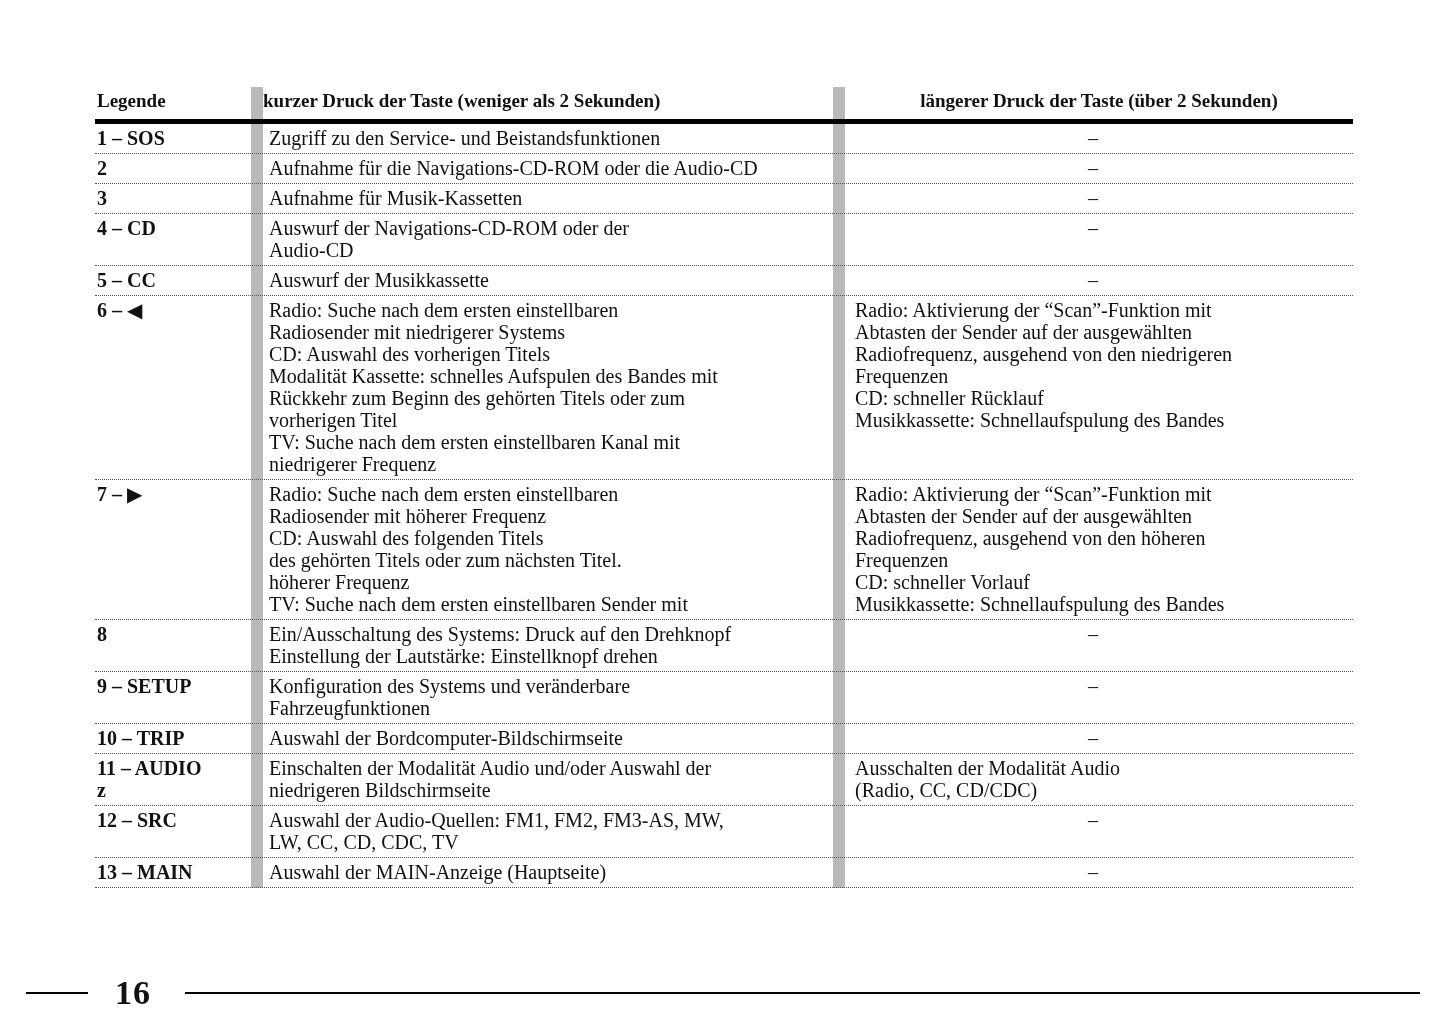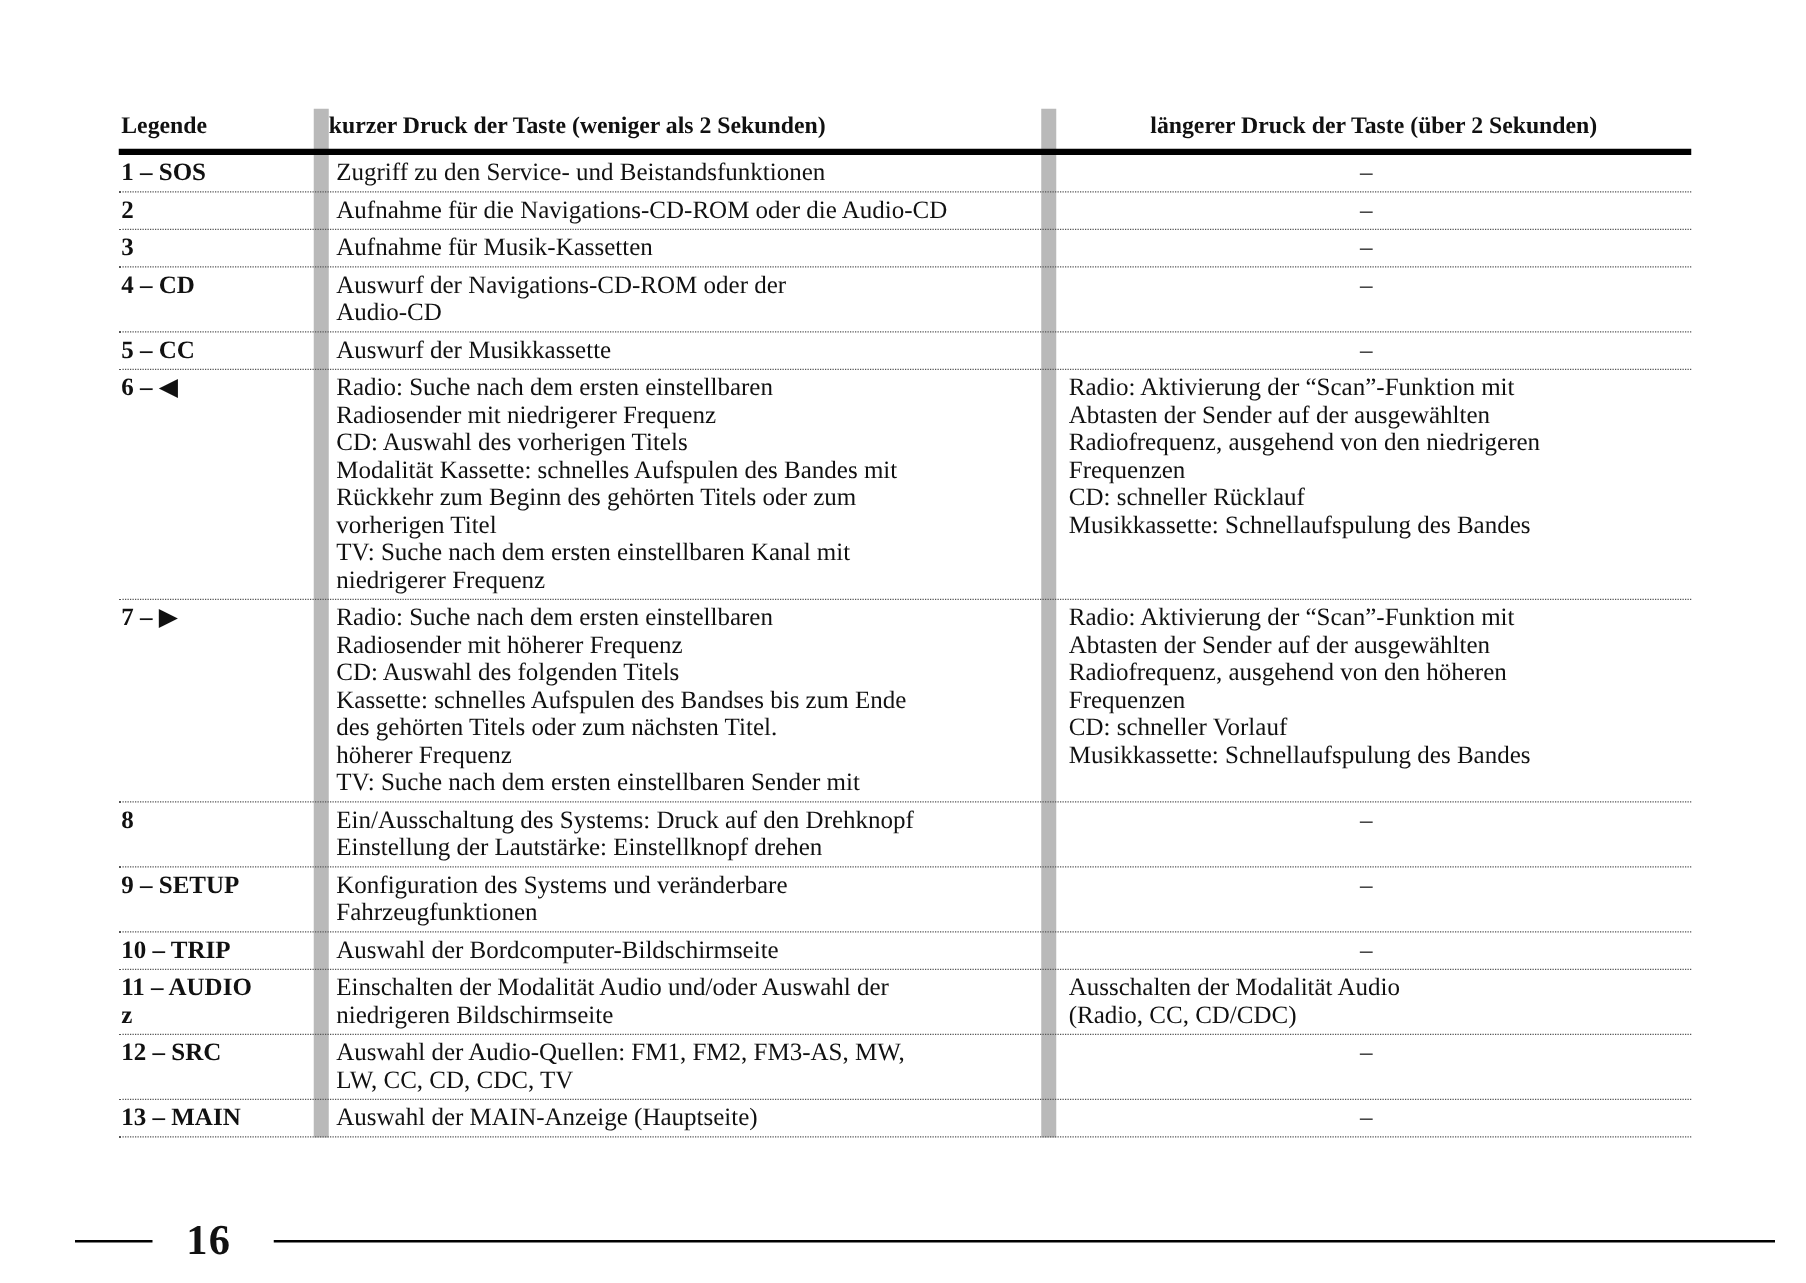--- a/index.html
+++ b/index.html
@@ -53,21 +53,20 @@
   .cell.long   { grid-column: 5; padding-left: 10px; }
   .line { white-space: normal; }
   .line.dash { text-align: center; padding-right: 20px; }
 
   .footer {
     position: absolute;
     left: 0; right: 0; top: 942px;
     height: 48px;
     display: flex;
     align-items: center;
-    padding-left: 34px;
   }
   .rule { height: 2px; background: #000; }
   .rule.left { width: 62px; margin-left: 26px; }
   .rule.right { flex: 1; margin-right: 25px; }
   .page-num {
     font-size: 34px;
     font-weight: bold;
     margin: 0 34px 0 27px;
     letter-spacing: 1px;
   }
@@ -159,21 +158,21 @@
           </div>
   </div>
 
   <div class="row">
     <div class="cell legend">
             <div class="line">6 – ◀</div>
           </div>
     <div></div>
     <div class="cell short">
             <div class="line">Radio: Suche nach dem ersten einstellbaren</div>
-            <div class="line">Radiosender mit niedrigerer Frequenz</div>
+            <div class="line">Radiosender mit niedrigerer Systems</div>
             <div class="line">CD: Auswahl des vorherigen Titels</div>
             <div class="line">Modalität Kassette: schnelles Aufspulen des Bandes mit</div>
             <div class="line">Rückkehr zum Beginn des gehörten Titels oder zum</div>
             <div class="line">vorherigen Titel</div>
             <div class="line">TV: Suche nach dem ersten einstellbaren Kanal mit</div>
             <div class="line">niedrigerer Frequenz</div>
           </div>
     <div></div>
     <div class="cell long">
             <div class="line">Radio: Aktivierung der “Scan”-Funktion mit</div>
@@ -187,21 +186,20 @@
 
   <div class="row">
     <div class="cell legend">
             <div class="line">7 – ▶</div>
           </div>
     <div></div>
     <div class="cell short">
             <div class="line">Radio: Suche nach dem ersten einstellbaren</div>
             <div class="line">Radiosender mit höherer Frequenz</div>
             <div class="line">CD: Auswahl des folgenden Titels</div>
-            <div class="line">Kassette: schnelles Aufspulen des Bandses bis zum Ende</div>
             <div class="line">des gehörten Titels oder zum nächsten Titel.</div>
             <div class="line">höherer Frequenz</div>
             <div class="line">TV: Suche nach dem ersten einstellbaren Sender mit</div>
           </div>
     <div></div>
     <div class="cell long">
             <div class="line">Radio: Aktivierung der “Scan”-Funktion mit</div>
             <div class="line">Abtasten der Sender auf der ausgewählten</div>
             <div class="line">Radiofrequenz, ausgehend von den höheren</div>
             <div class="line">Frequenzen</div>

